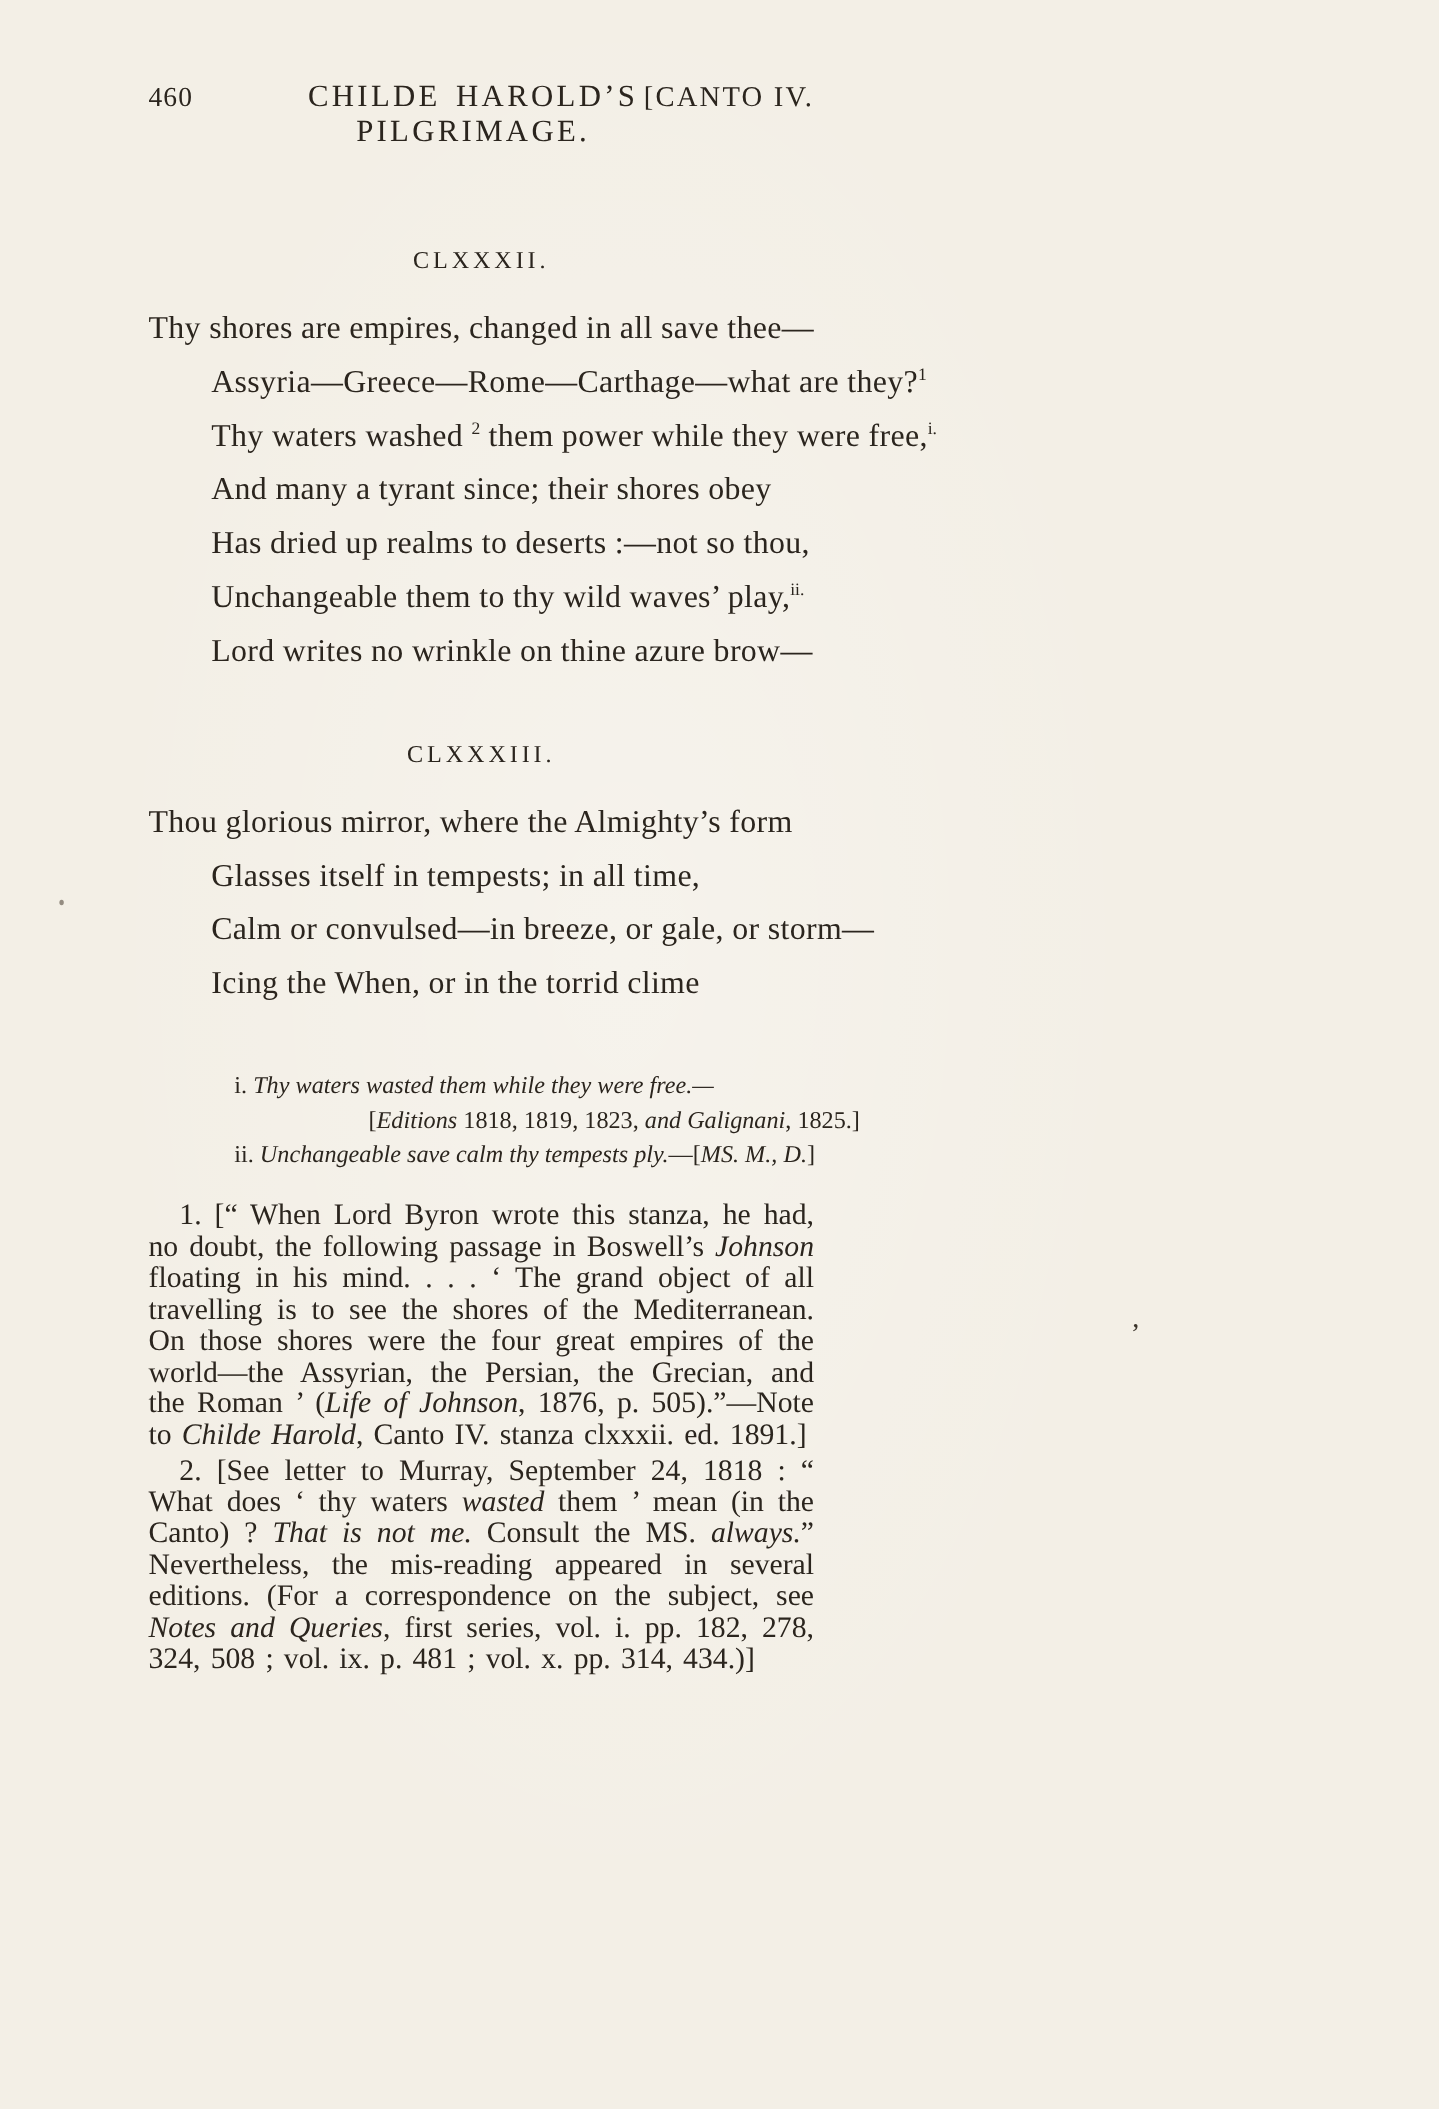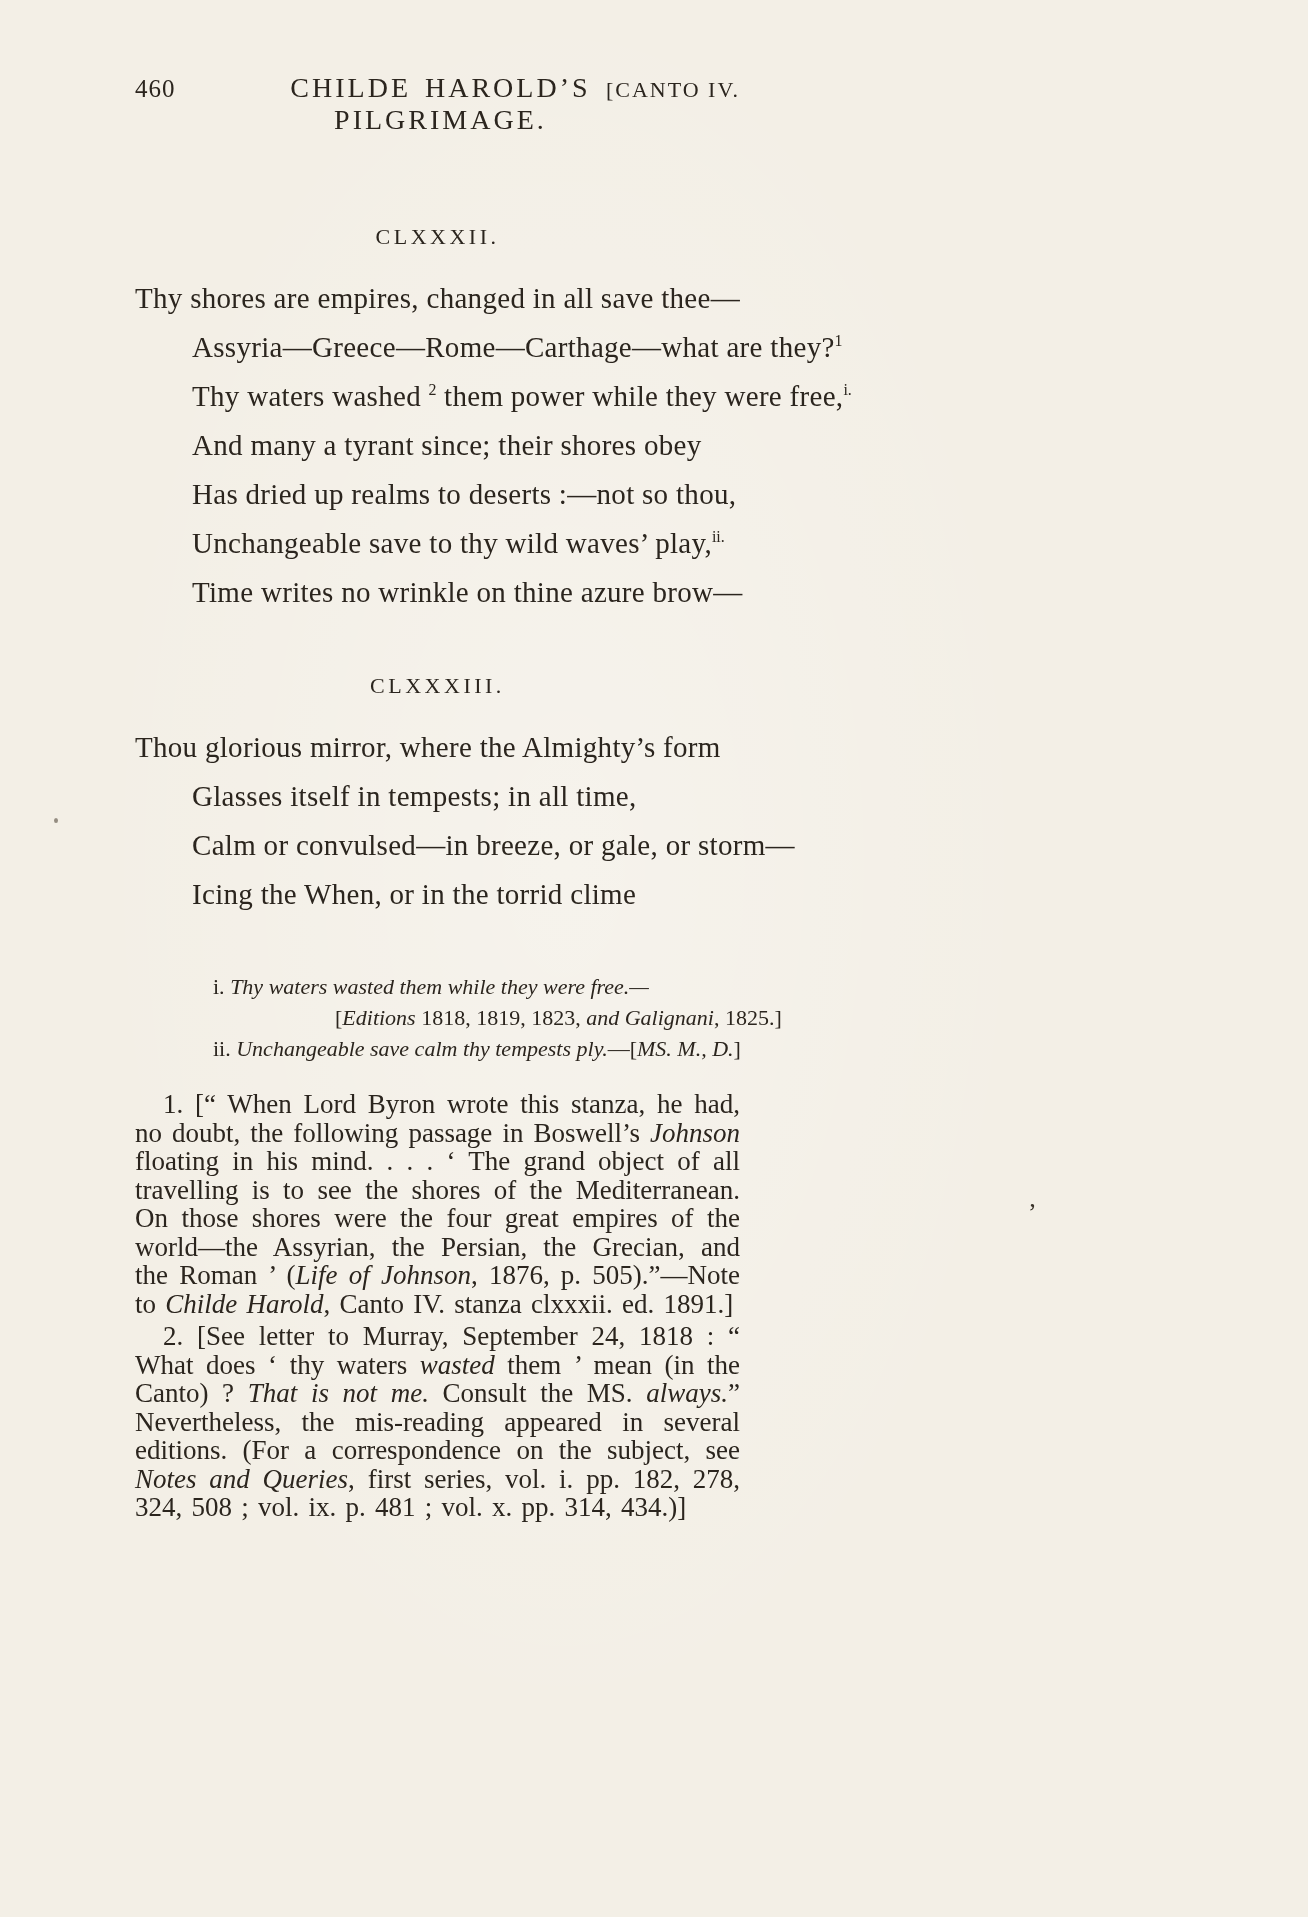--- a/index.html
+++ b/index.html
@@ -36,21 +36,21 @@
     letter-spacing: 1px;
   }
   .head-title {
     flex: 1;
     text-align: center;
     font-size: 28px;
     letter-spacing: 3px;
     word-spacing: 4px;
   }
   .canto {
-    font-size: 22px;
+    font-size: 26px;
     letter-spacing: 2px;
   }
   
   .stanza-heading {
     text-align: center;
     font-weight: normal;
     font-size: 22px;
     letter-spacing: 3.5px;
     margin: 0 0 24px 0;
   }
@@ -123,22 +123,22 @@
   </header>
 
   <section class="stanza stanza-1">
     <h2 class="stanza-heading">CLXXXII.</h2>
     <div class="verse">
         <div class="line"><span>Thy shores are empires, changed in all save thee—</span></div>
         <div class="line indent1"><span>Assyria—Greece—Rome—Carthage—what are they?</span><sup>1</sup></div>
         <div class="line indent1"><span>Thy waters washed </span><sup>2</sup><span> them power while they were free,</span><sup>i.</sup></div>
         <div class="line indent1"><span>And many a tyrant since; their shores obey</span></div>
         <div class="line indent1"><span>Has dried up realms to deserts :—not so thou,</span></div>
-        <div class="line indent1"><span>Unchangeable save to thy wild waves’ play,</span><sup>ii.</sup></div>
-        <div class="line indent1"><span>Time writes no wrinkle on thine azure brow—</span></div>
+        <div class="line indent1"><span>Unchangeable them to thy wild waves’ play,</span><sup>ii.</sup></div>
+        <div class="line indent1"><span>Lord writes no wrinkle on thine azure brow—</span></div>
       </div>
   </section>
 
   <section class="stanza stanza-2">
     <h2 class="stanza-heading">CLXXXIII.</h2>
     <div class="verse">
         <div class="line"><span>Thou glorious mirror, where the Almighty’s form</span></div>
         <div class="line indent1"><span>Glasses itself in tempests; in all time,</span></div>
         <div class="line indent1"><span>Calm or convulsed—in breeze, or gale, or storm—</span></div>
         <div class="line indent1"><span>Icing the When, or in the torrid clime</span></div>

